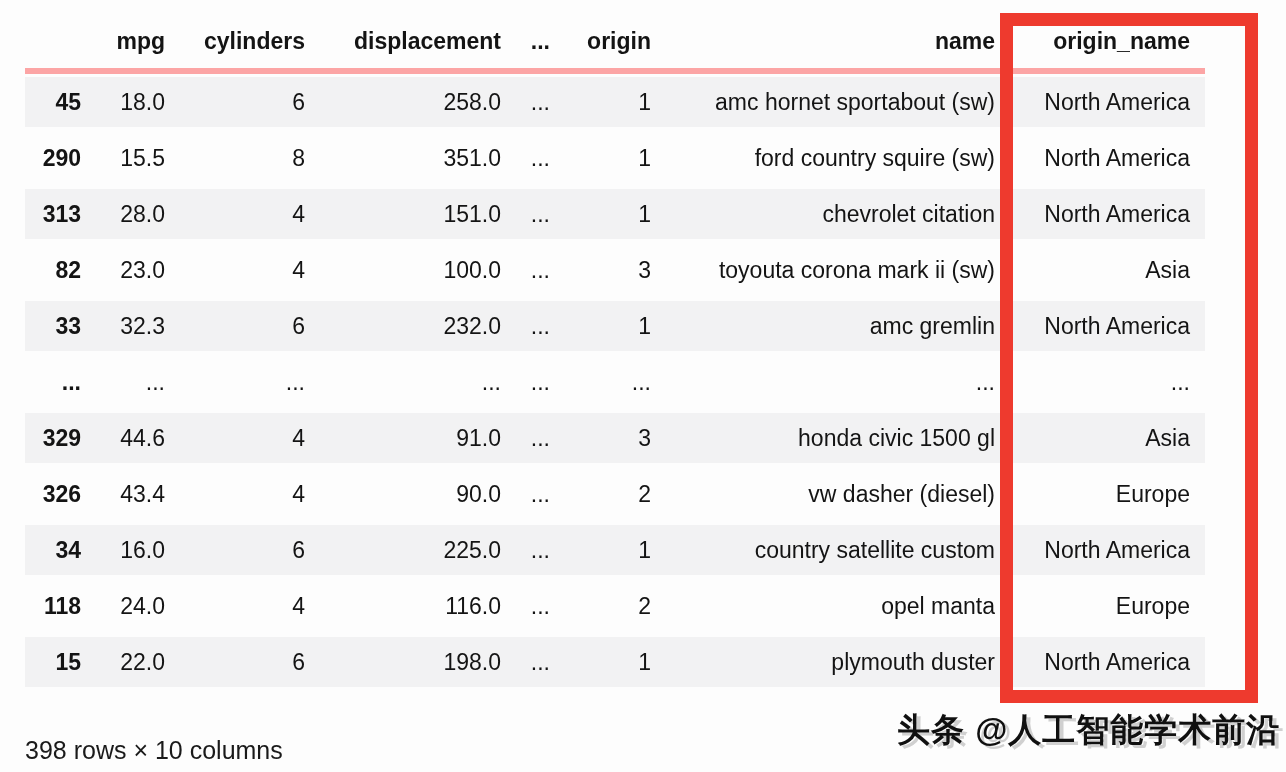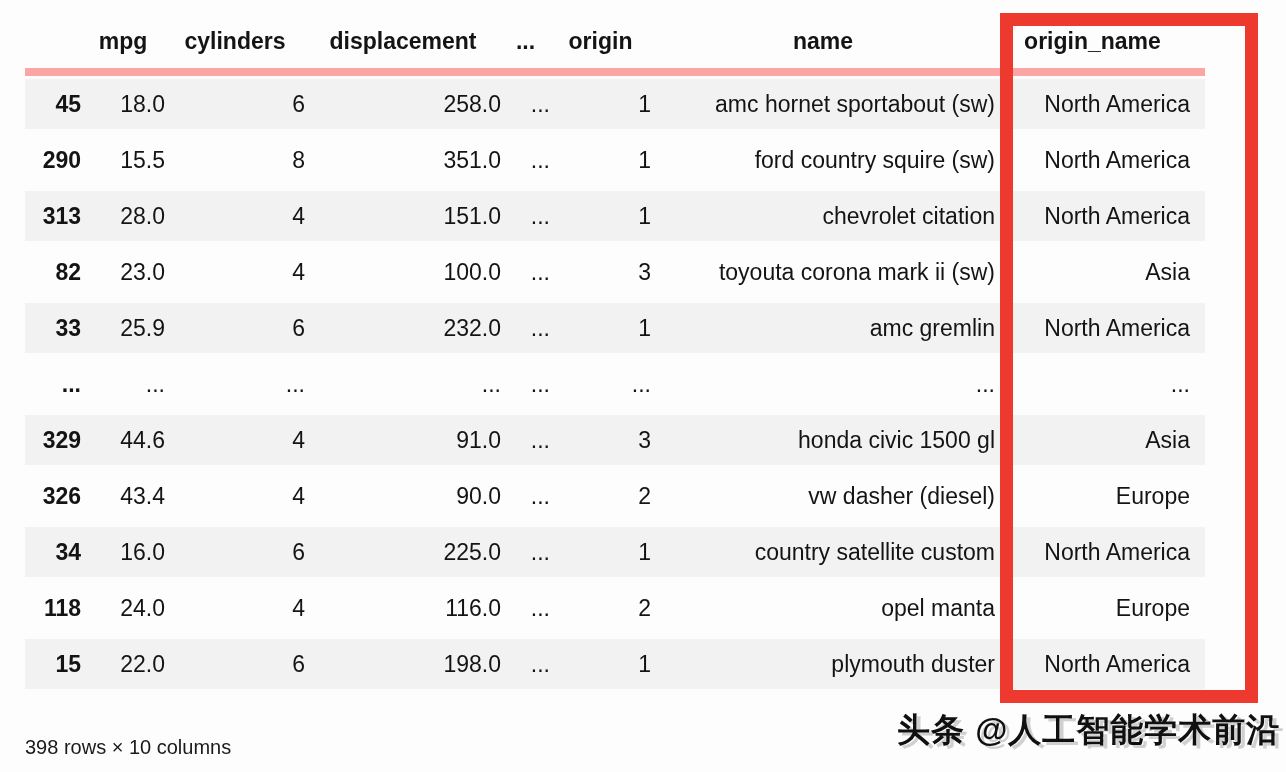--- a/index.html
+++ b/index.html
@@ -37,22 +37,21 @@
   table.df th, table.df td {
     text-align: right;
     vertical-align: middle;
     padding: 0;
     white-space: nowrap;
     overflow: hidden;
   }
   table.df thead th {
     height: 54px;
     font-weight: bold;
-    border-bottom: 8px solid #fca5a5;
-    text-align: center;
+    border-bottom: 6px solid #fca5a5;
   }
   table.df tbody th, table.df tbody td {
     height: 50px;
     border-top: 3px solid #fdfdfd;
     border-bottom: 3px solid #fdfdfd;
     background-clip: padding-box;
     font-weight: normal;
   }
   table.df tbody th { font-weight: bold; }
   table.df tbody tr.striped th,
@@ -60,21 +59,21 @@
     background-color: #f2f2f3;
     text-align: right;
   }
   table.df th:last-child, table.df td:last-child {
     padding-right: 15px;
   }
   .shape-summary {
     position: absolute;
     left: 25px;
     top: 736px;
-    font-size: 20px;
+    font-size: 25px;
     color: #1a1a1a;
   }
   .highlight-box {
     position: absolute;
     left: 1000px;
     top: 13px;
     width: 258px;
     height: 690px;
     box-sizing: border-box;
     border: 13px solid #ee3a2e;
@@ -154,21 +153,21 @@
         <td>23.0</td>
         <td>4</td>
         <td>100.0</td>
         <td>...</td>
         <td>3</td>
         <td>toyouta corona mark ii (sw)</td>
         <td>Asia</td>
       </tr>
       <tr class="striped">
         <th>33</th>
-        <td>25.9</td>
+        <td>32.3</td>
         <td>6</td>
         <td>232.0</td>
         <td>...</td>
         <td>1</td>
         <td>amc gremlin</td>
         <td>North America</td>
       </tr>
       <tr class="plain">
         <th>...</th>
         <td>...</td>

